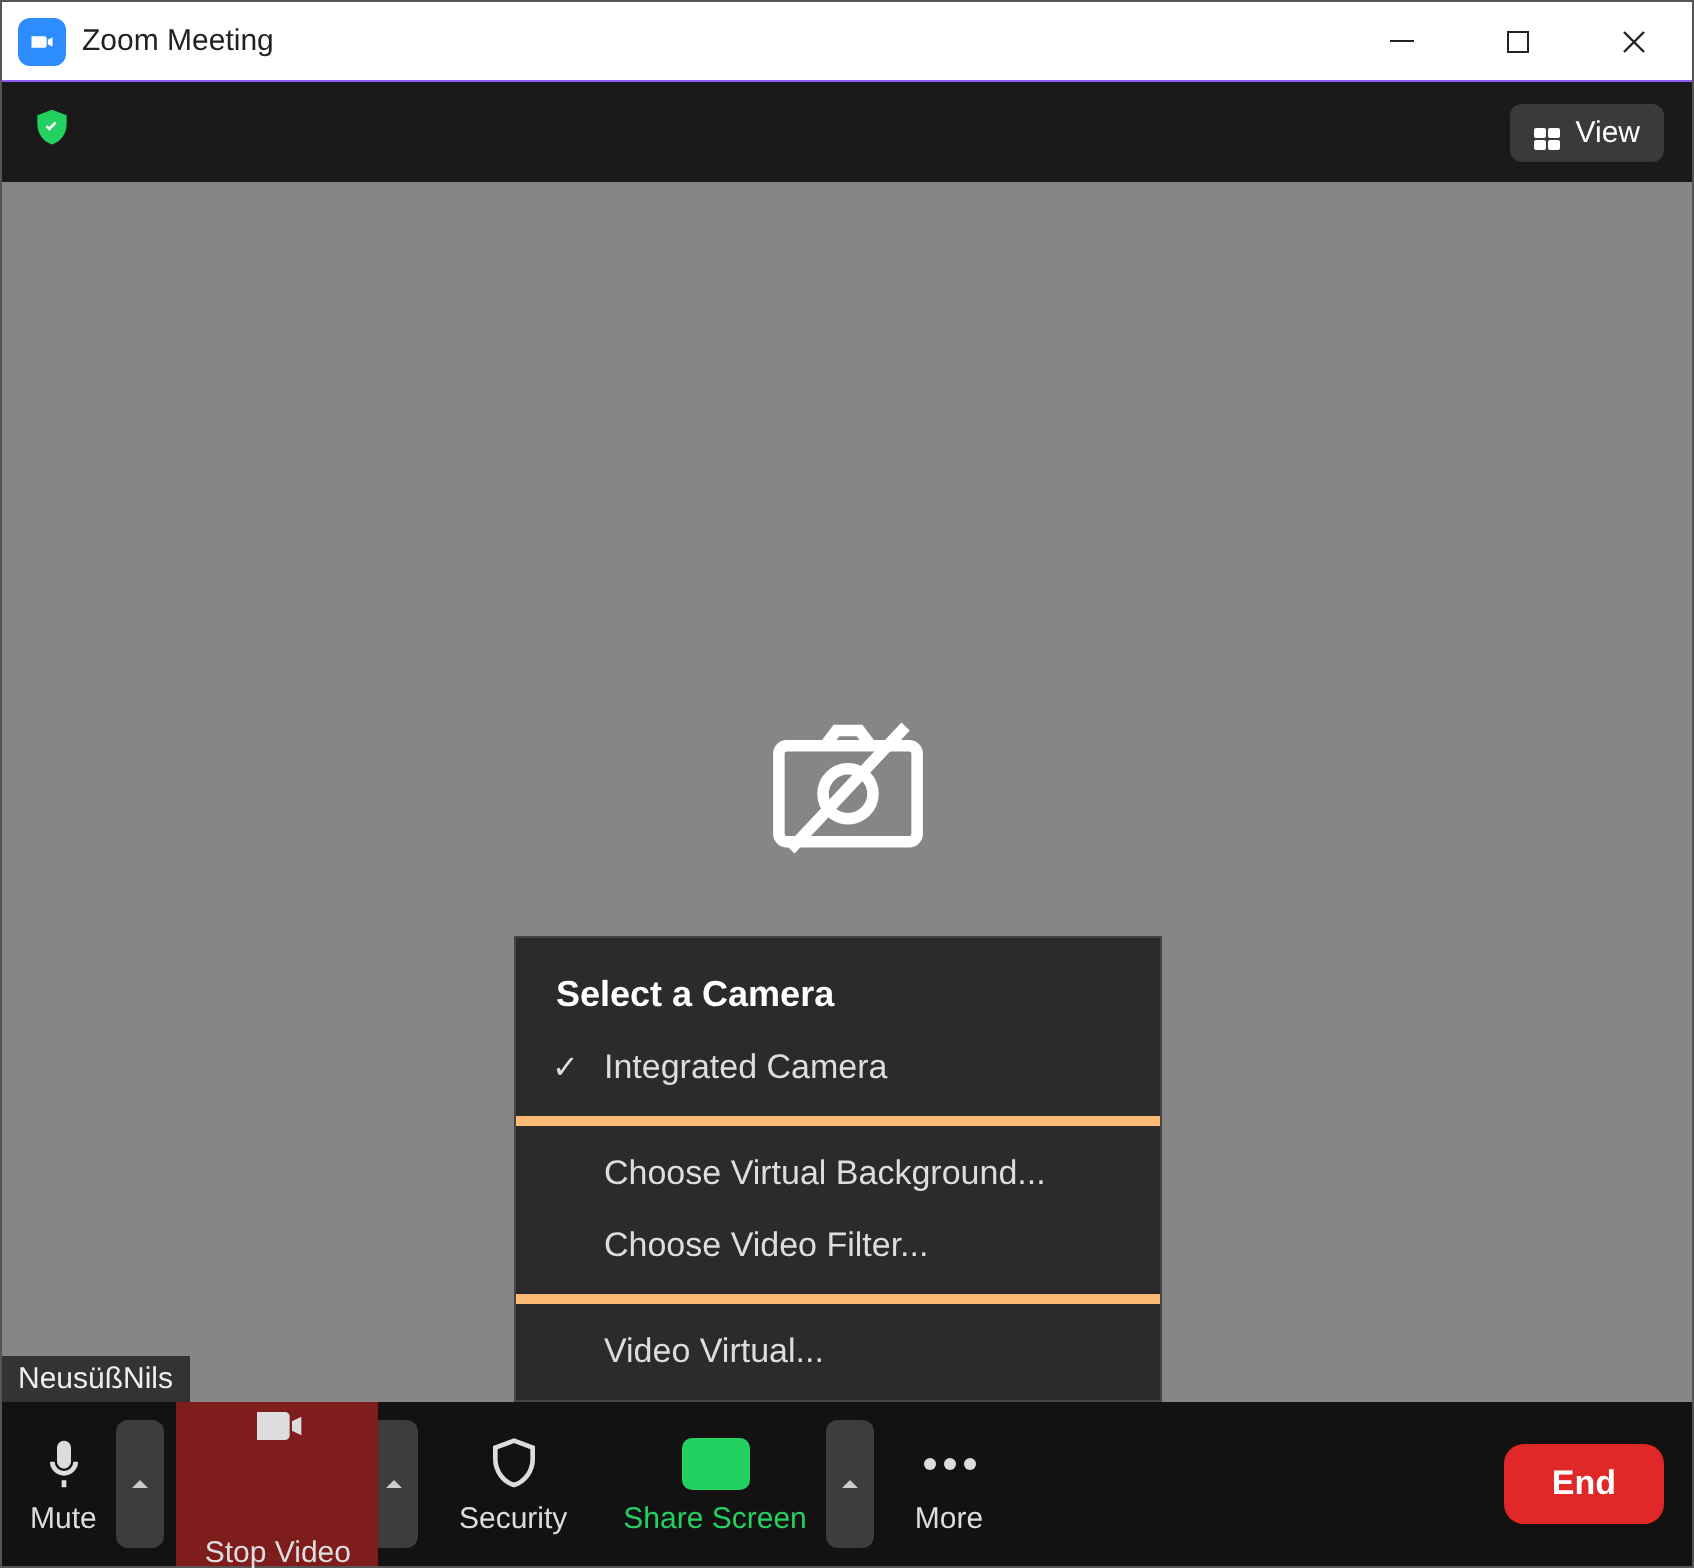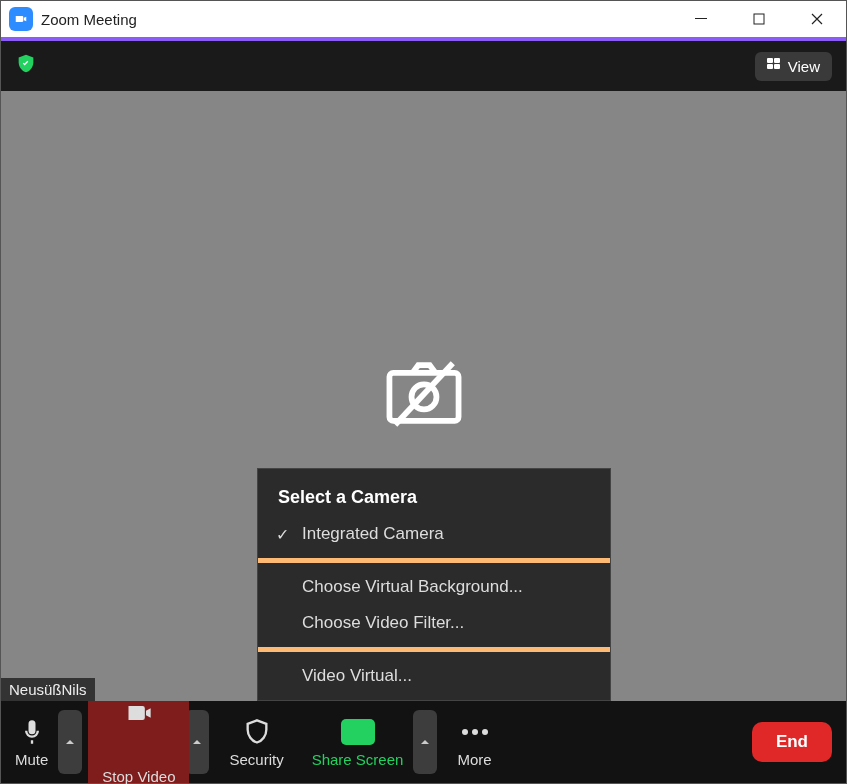--- a/index.html
+++ b/index.html
@@ -1,32 +1,32 @@
 <!DOCTYPE html>
 <html><head>
 <meta charset="utf-8">
 <style>
   * { box-sizing: border-box; margin: 0; padding: 0; font-family: -apple-system, BlinkMacSystemFont, "Segoe UI", Arial, sans-serif; }
   body { width: 847px; height: 784px; background: #fff; overflow: hidden; }
   .window { width: 847px; height: 784px; border: 1px solid #555; display: flex; flex-direction: column; background: #1a1a1a; }
-  .titlebar { height: 40px; background: #fff; display: flex; align-items: center; padding: 0 0 0 8px; border-bottom: 4px solid #8b5cf6; }
+  .titlebar { height: 40px; background: #fff; display: flex; align-items: center; padding: 0 0 0 8px; border-bottom: 1px solid #8b5cf6; }
   .app-icon { width: 24px; height: 24px; background: #2d8cff; border-radius: 6px; display: flex; align-items: center; justify-content: center; margin-right: 8px; }
   .app-icon svg { width: 14px; height: 14px; fill: #fff; }
   .title { font-size: 15px; color: #222; flex: 1; }
   .win-controls { display: flex; height: 100%; }
   .win-btn { width: 58px; height: 100%; display: flex; align-items: center; justify-content: center; font-size: 14px; cursor: pointer; background: #fff; color: #222; }
   .topbar { height: 50px; background: #1a1a1a; display: flex; align-items: center; justify-content: space-between; padding: 0 14px; }
   .shield { width: 22px; height: 22px; }
-  .view-btn { display: flex; align-items: flex-start; gap: 8px; background: #3a3a3a; color: #fff; padding: 6px 12px; border-radius: 6px; font-size: 15px; cursor: pointer; }
+  .view-btn { display: flex; align-items: flex-end; gap: 8px; background: #3a3a3a; color: #fff; padding: 6px 12px; border-radius: 6px; font-size: 15px; cursor: pointer; }
   .view-grid { display: grid; grid-template-columns: 6px 6px; grid-template-rows: 5px 5px; gap: 1px; }
   .view-grid span { background: #fff; border-radius: 1px; }
   .video-area { flex: 1; background: #868686; position: relative; display: flex; align-items: center; justify-content: center; }
   .no-camera svg { width: 96px; height: 80px; stroke: #fff; fill: none; stroke-width: 6; }
   .participant-label { position: absolute; left: 0; bottom: 0; background: rgba(30,30,30,0.8); color: #eee; font-size: 15px; padding: 3px 8px; }
-  .popup { position: absolute; left: 256px; bottom: 0; width: 354px; background: #2b2b2b; border: 1px solid #444; color: #ddd; font-size: 17px; }
+  .popup { position: absolute; left: 256px; bottom: 0; width: 324px; background: #2b2b2b; border: 1px solid #444; color: #ddd; font-size: 17px; }
   .popup-section { border-top: 5px solid #fdba74; padding: 6px 0; }
   .popup-section:first-child { border-top: none; }
   .popup-header { font-weight: 700; color: #fff; padding: 12px 20px 8px; font-size: 18px; }
   .popup-item { display: flex; align-items: center; padding: 8px 20px 8px 44px; position: relative; cursor: pointer; }
   .popup-item.checked::before { content: "✓"; position: absolute; left: 18px; color: #ddd; font-size: 16px; }
   .bottombar { height: 82px; background: #121212; display: flex; align-items: center; padding: 0 14px 0 0; }
   .ctrl { display: flex; flex-direction: column; align-items: center; justify-content: center; color: #ddd; font-size: 15px; height: 100%; padding: 0 14px; cursor: pointer; position: relative; text-align: right; }
   .ctrl.active { background: #7f1d1d; gap: 37px; }
   .ctrl .icon { height: 30px; display: flex; align-items: center; justify-content: center; margin-bottom: 4px; }
   .ctrl svg { width: 28px; height: 28px; fill: #ddd; }

